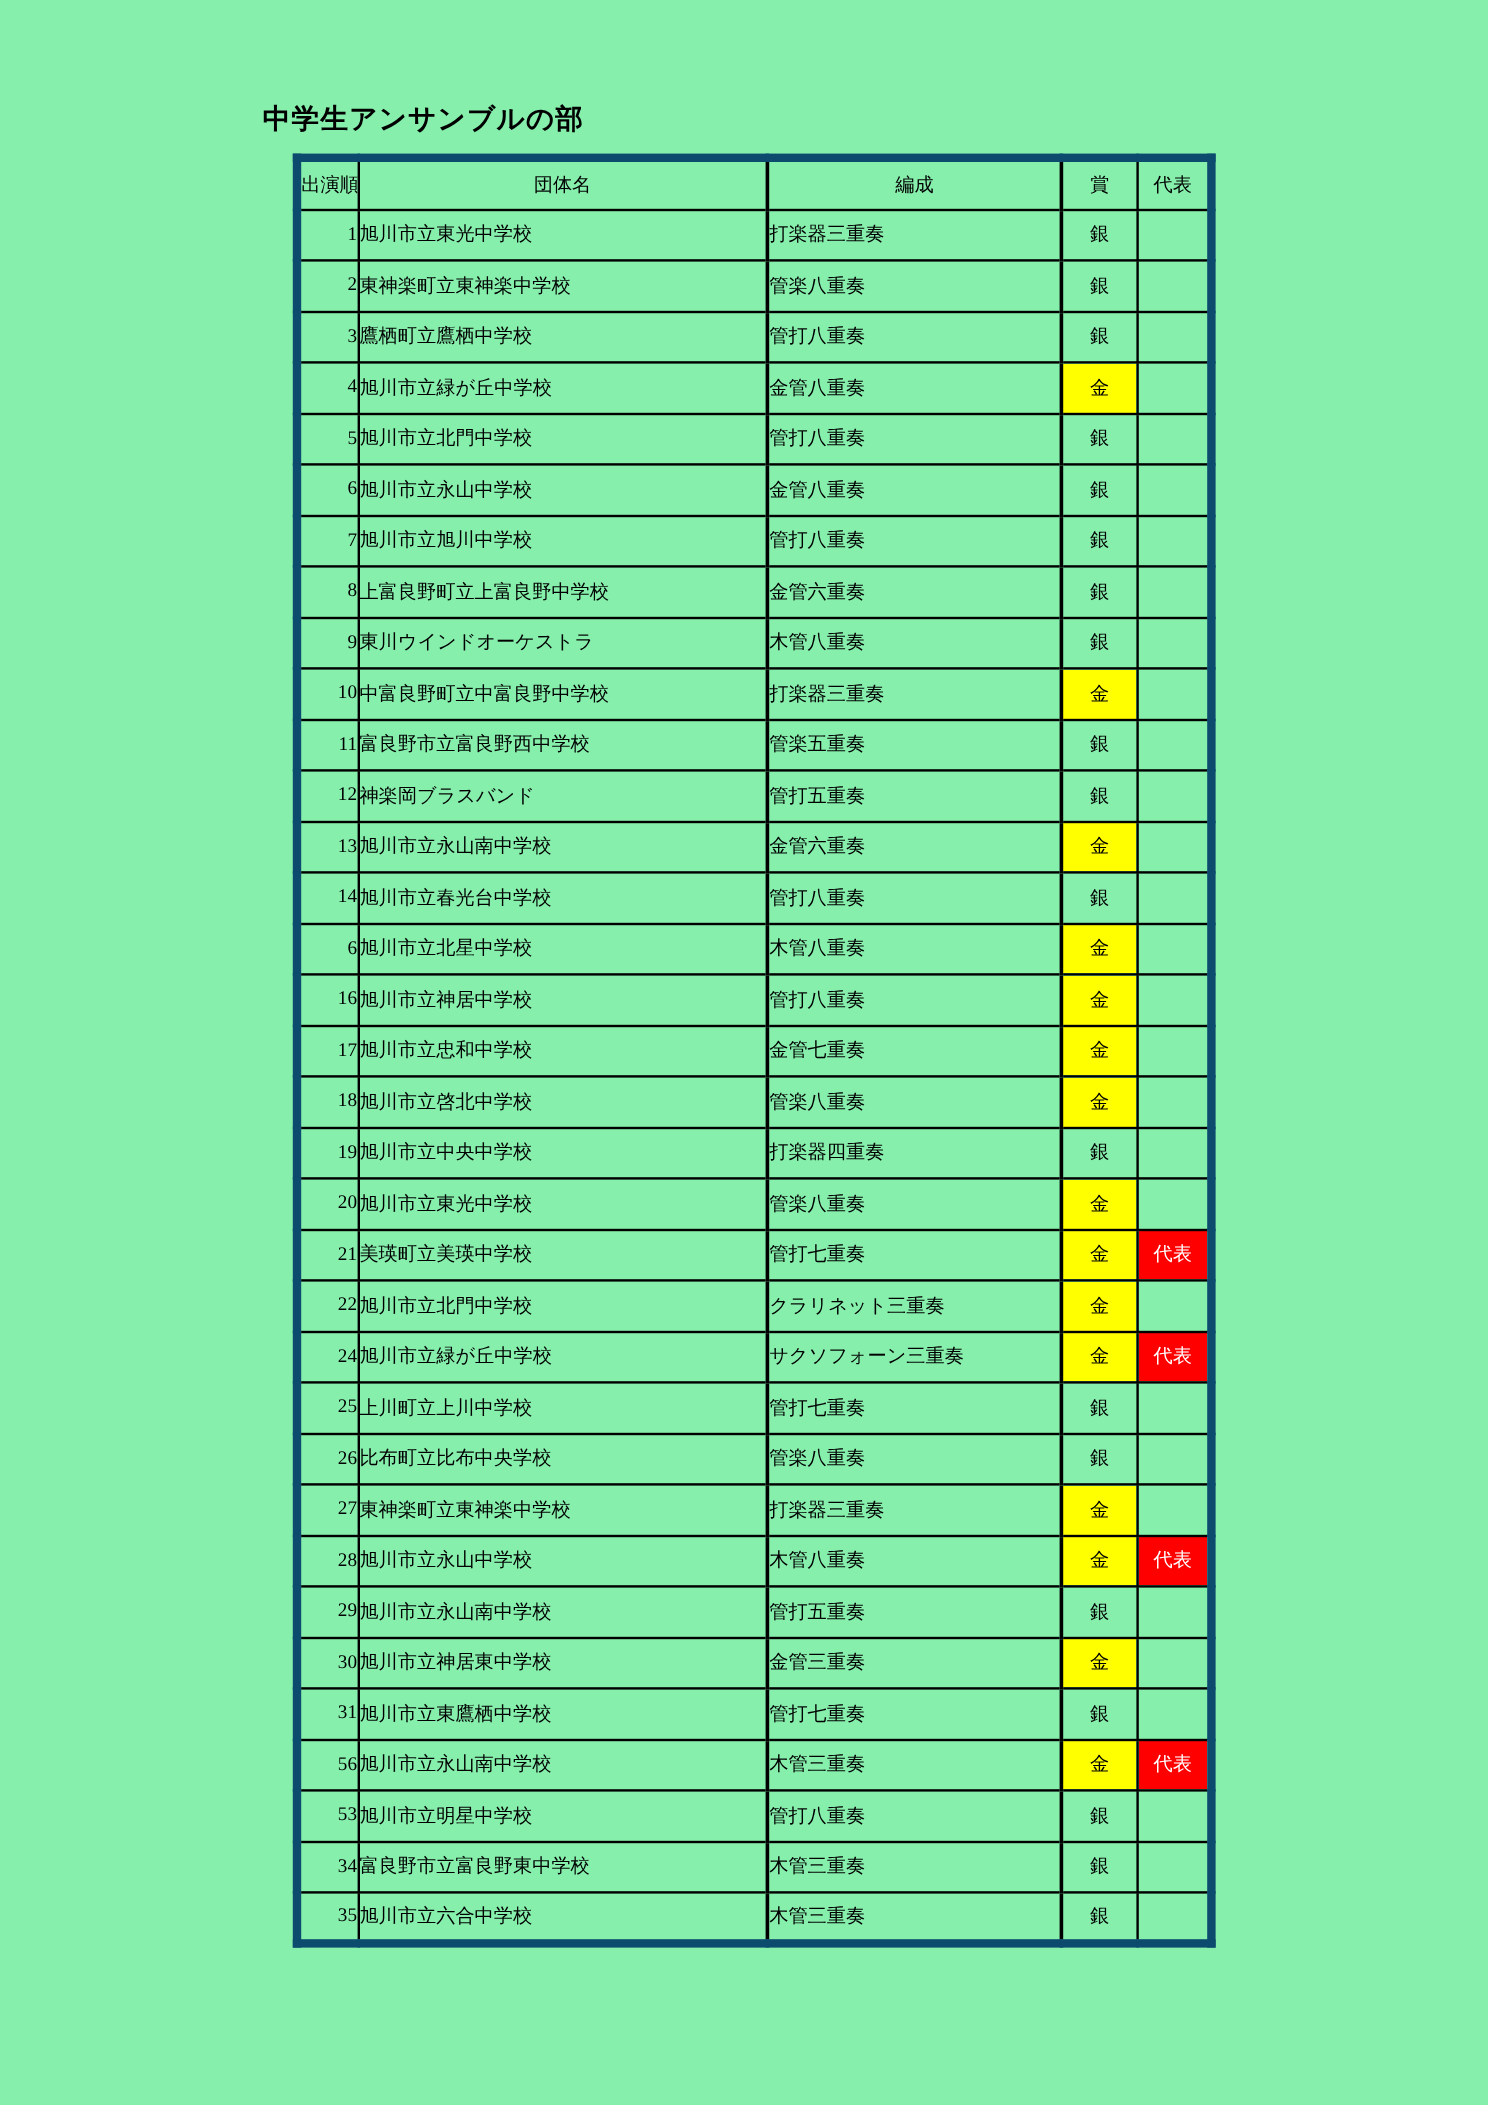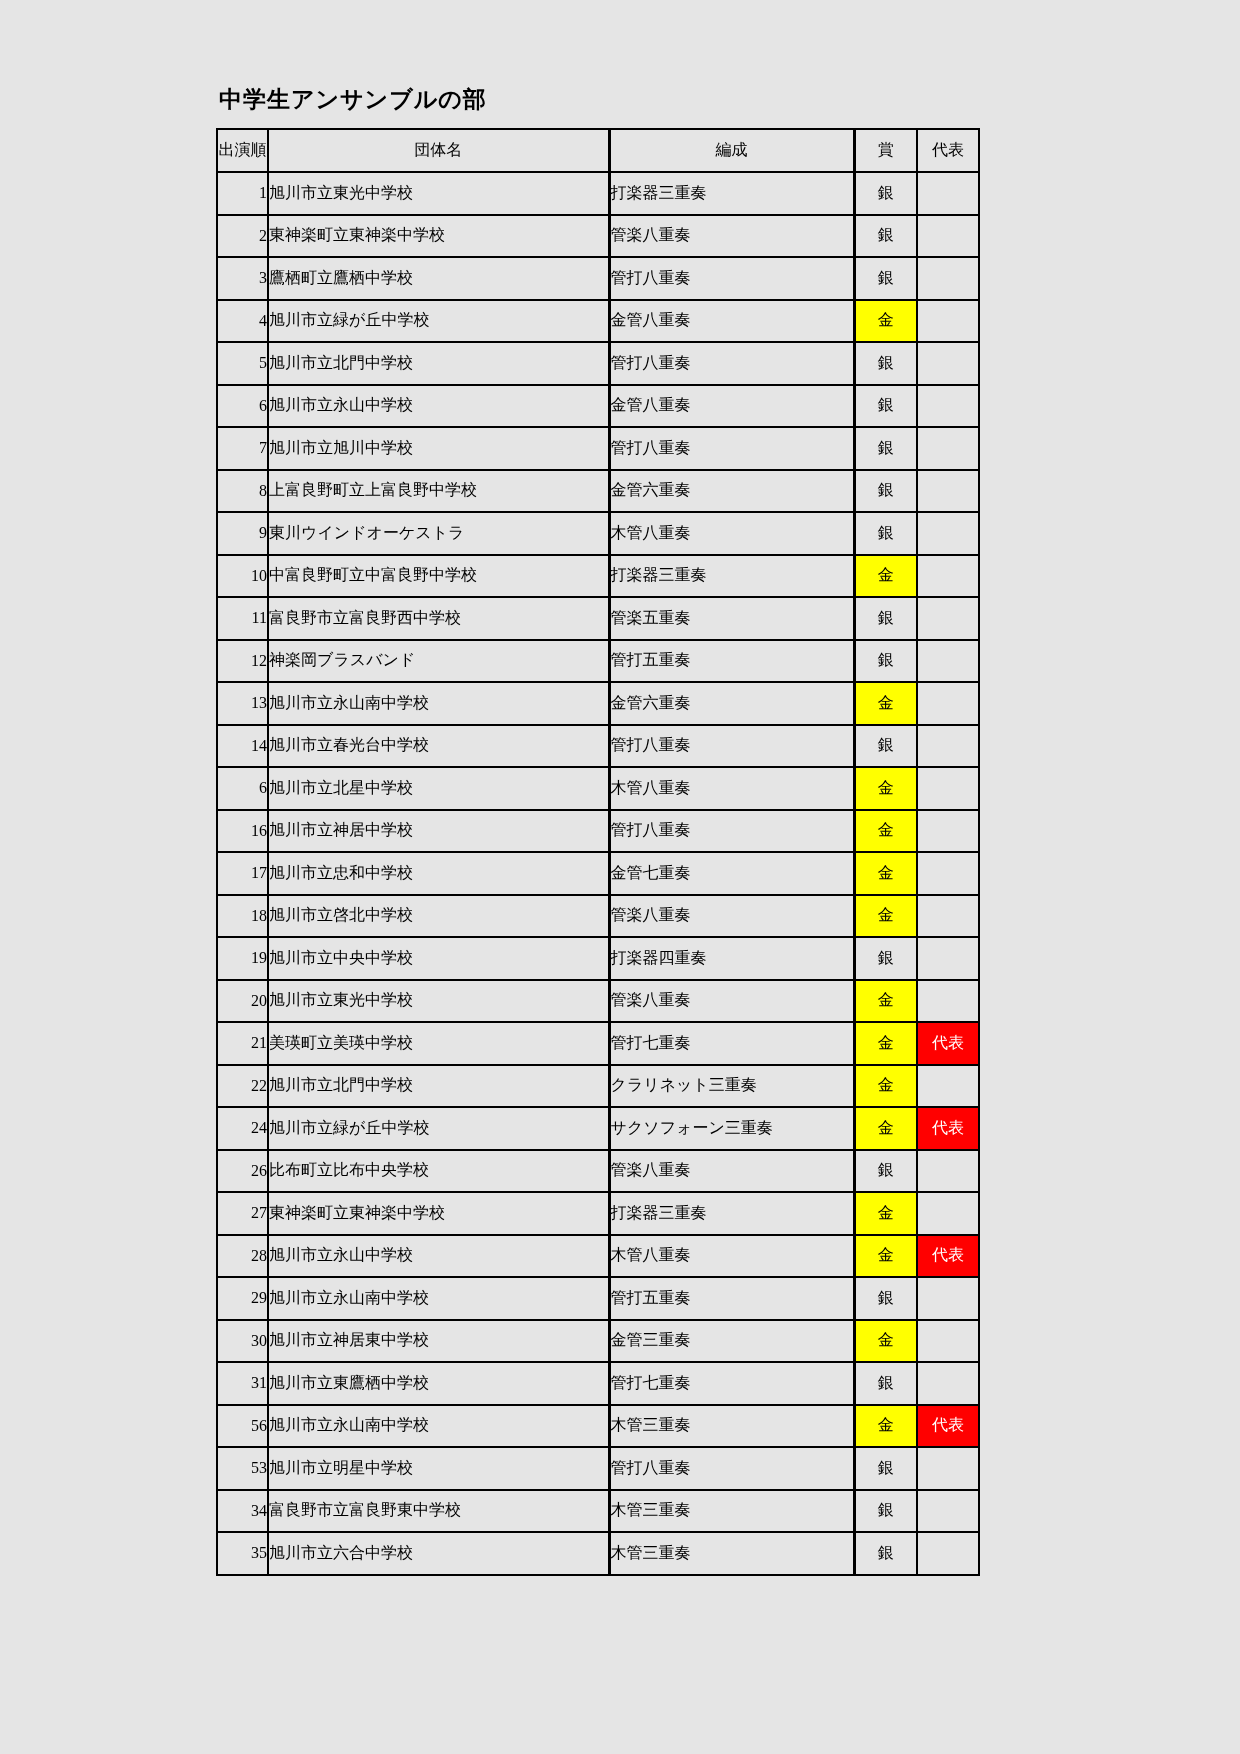--- a/index.html
+++ b/index.html
@@ -4,41 +4,41 @@
 <style>
   html, body {
     margin: 0;
     padding: 0;
     background: #ffffff;
   }
   .page {
     position: relative;
     width: 1240px;
     height: 1754px;
-    background: #e5e5e5;
+    background: #86efac;
     font-family: "Liberation Sans", "DejaVu Sans", sans-serif;
     color: #000000;
   }
   .doc-title {
     position: absolute;
     left: 219px;
     top: 84px;
     font-size: 23px;
     font-weight: bold;
     letter-spacing: 1px;
     white-space: nowrap;
   }
   table.results {
     position: absolute;
-    left: 216px;
+    left: 244px;
     top: 128px;
     width: 762px;
     border-collapse: collapse;
     table-layout: fixed;
-    border: 1px solid #0c4a6e;
+    border: 7px solid #0c4a6e;
   }
   table.results th,
   table.results td {
     border: 2px solid #000000;
     font-size: 16px;
     font-weight: normal;
     overflow: hidden;
     white-space: nowrap;
     vertical-align: middle;
     padding: 0;
@@ -267,20 +267,27 @@
 
 
     <tr>
       <td class="col-order">24</td>
       <td class="col-group">旭川市立緑が丘中学校</td>
       <td class="col-formation">サクソフォーン三重奏</td>
       <td class="col-award gold">金</td>
       <td class="col-rep rep">代表</td>
     </tr>
 
+    <tr>
+      <td class="col-order">25</td>
+      <td class="col-group">上川町立上川中学校</td>
+      <td class="col-formation">管打七重奏</td>
+      <td class="col-award">銀</td>
+      <td class="col-rep"></td>
+    </tr>
 
     <tr>
       <td class="col-order">26</td>
       <td class="col-group">比布町立比布中央学校</td>
       <td class="col-formation">管楽八重奏</td>
       <td class="col-award">銀</td>
       <td class="col-rep"></td>
     </tr>
 
     <tr>

